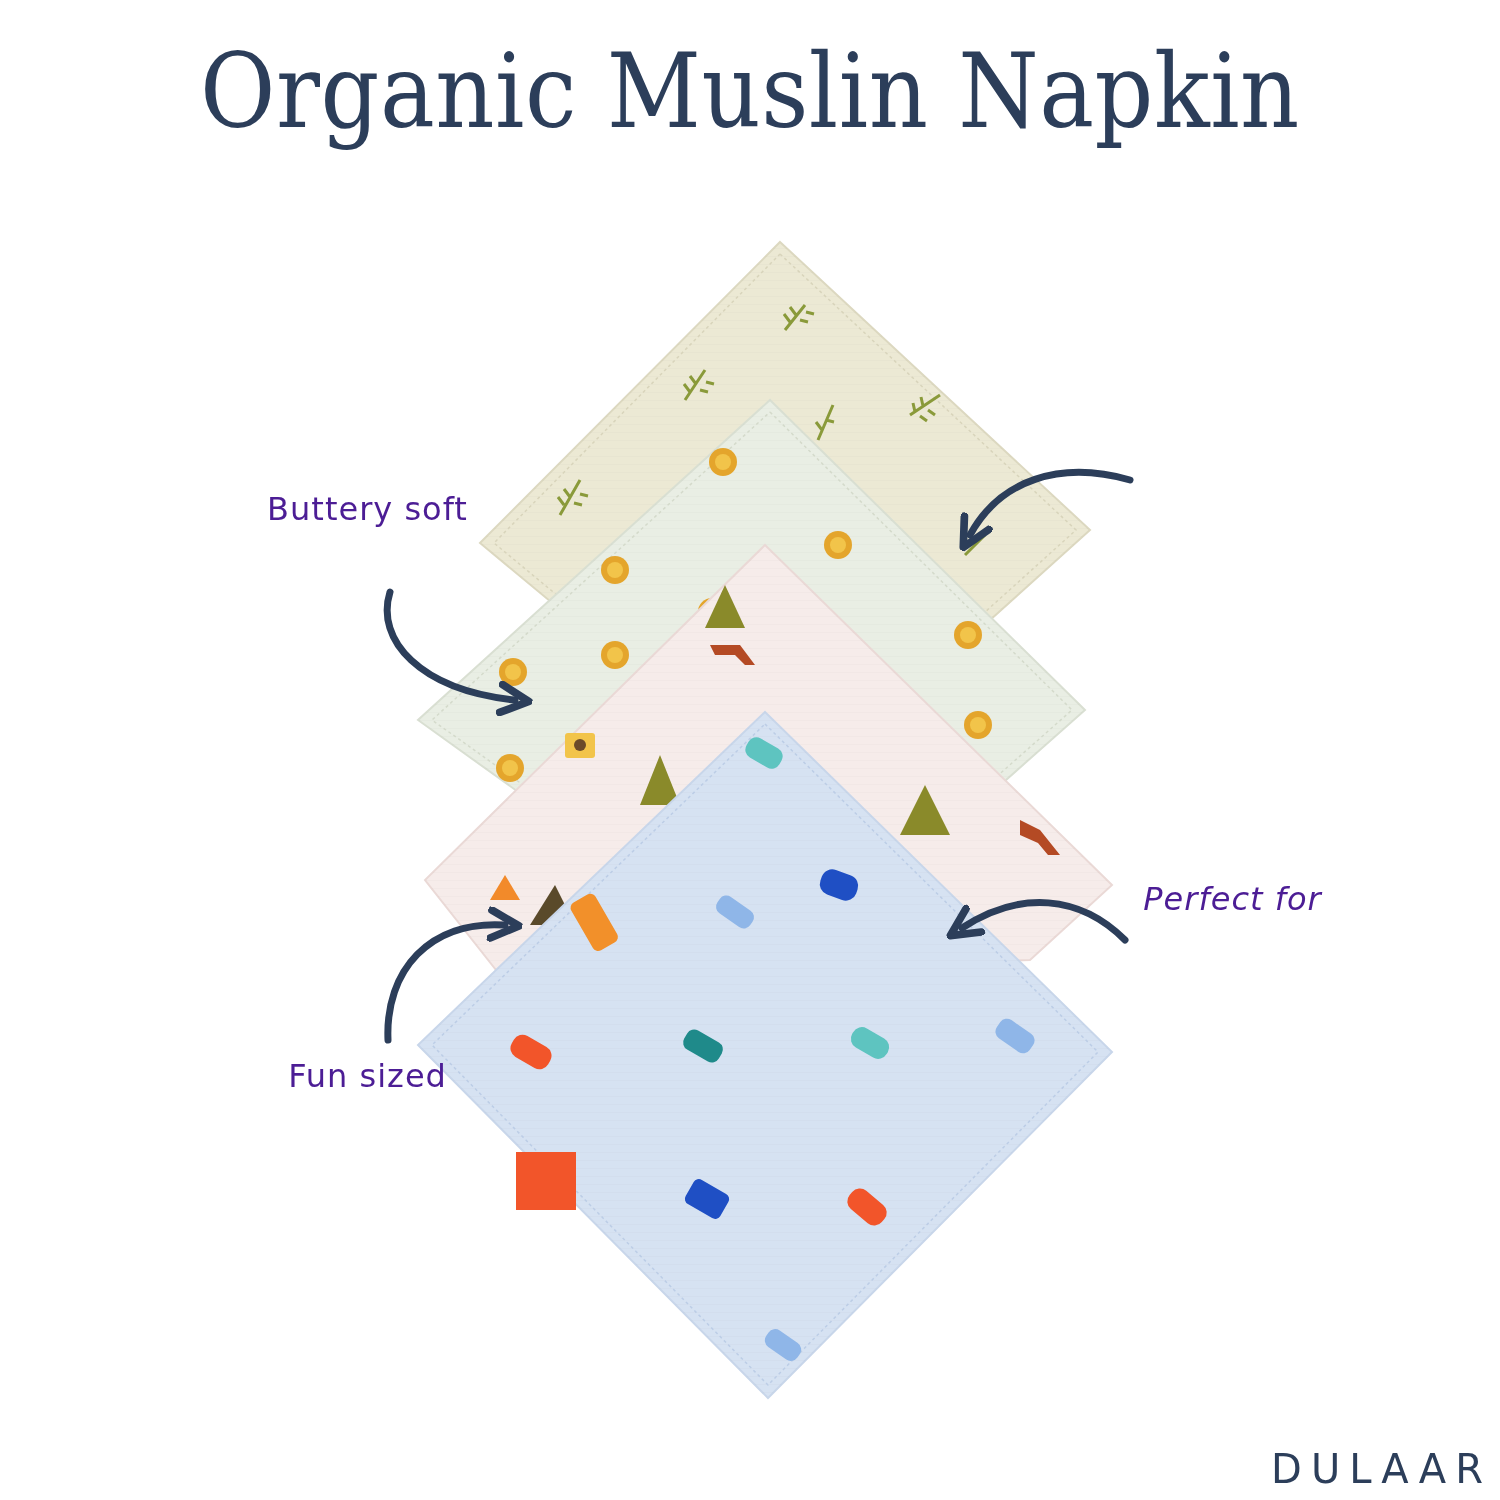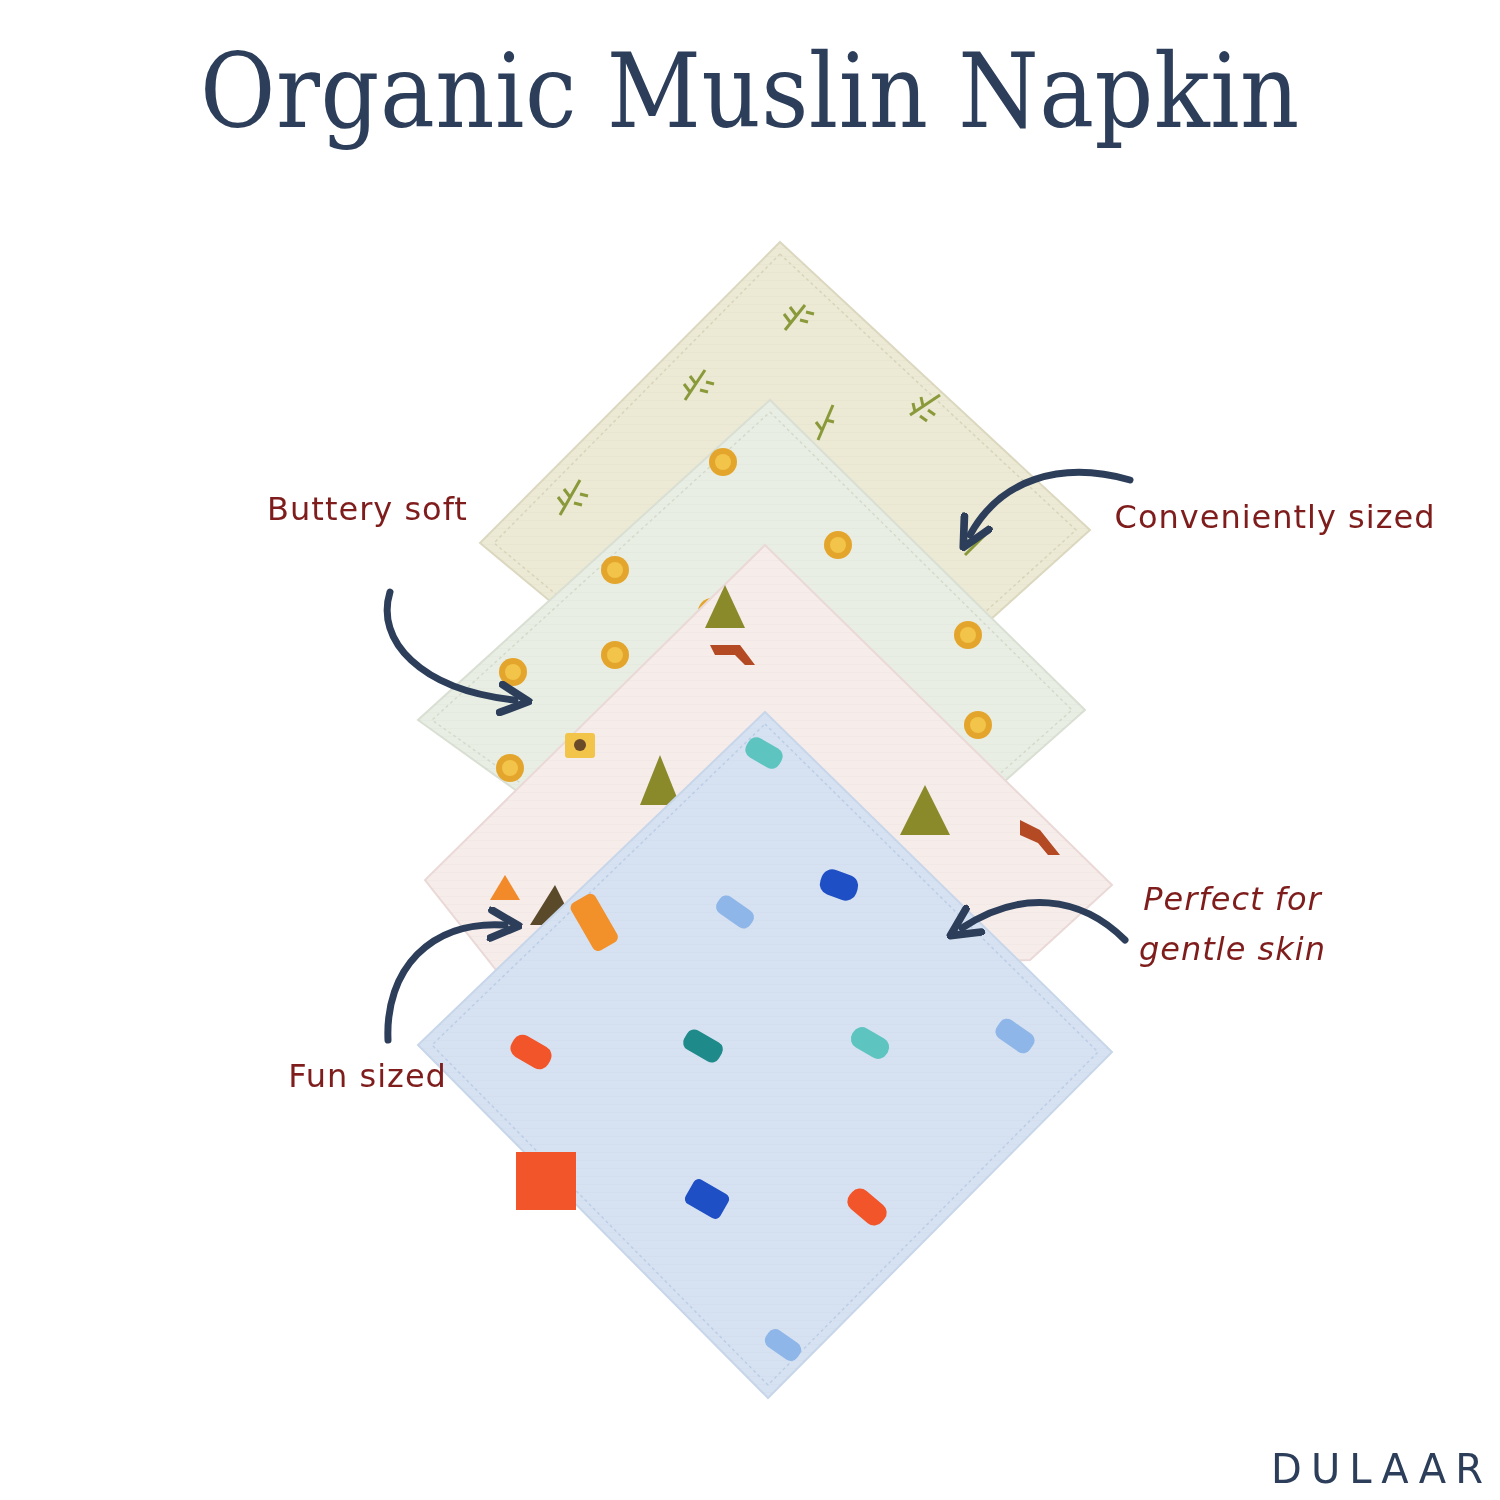--- a/index.html
+++ b/index.html
@@ -3,21 +3,21 @@
   <meta charset="utf-8">
   <style>
     html, body { margin: 0; padding: 0; background: #ffffff; }
     body { width: 1500px; height: 1500px; position: relative; overflow: hidden;
            font-family: "Liberation Sans", sans-serif; color: #2c3e5a; }
     .title { position: absolute; left: 0; top: 38px; width: 1500px; text-align: center;
              font-family: "DejaVu Serif", "Liberation Serif", serif; font-size: 92px;
              font-weight: normal; color: #2c3e5a; letter-spacing: 0.5px; transform: scaleY(1.12); }
     .scene { position: absolute; left: 0; top: 0; width: 1500px; height: 1500px; }
     .callout { position: absolute; font-family: "DejaVu Sans", sans-serif; font-size: 32px;
-               color: #7f1d1d; text-align: center; line-height: 50px; letter-spacing: 1px; }
+               color: #4c1d95; text-align: center; line-height: 50px; letter-spacing: 1px; }
     .brand { position: absolute; right: 8px; bottom: 8px; font-family: "DejaVu Sans", sans-serif;
              font-size: 40px; letter-spacing: 9px; color: #2c3e5a; margin-top: 36px; }
   </style>
 </head>
 <body>
 
 <div class="title">Organic Muslin Napkin</div>
 
 <svg class="scene" viewBox="0 0 1500 1500" xmlns="http://www.w3.org/2000/svg">
   <defs>
@@ -115,25 +115,23 @@
   <path d="M1130 480 C 1060 460, 1000 480, 970 535" fill="none" stroke="#2c3e5a" stroke-width="7" stroke-linecap="round" marker-end="url(#ah)"></path>
   <path d="M1125 940 C 1080 895, 1020 890, 962 928" fill="none" stroke="#2c3e5a" stroke-width="7" stroke-linecap="round" marker-end="url(#ah)"></path>
   <path d="M388 1040 C 385 970, 430 920, 505 925" fill="none" stroke="#2c3e5a" stroke-width="7" stroke-linecap="round" marker-end="url(#ah)"></path>
 </svg>
 
 <div class="callout" style="left:255px; top:484px; width:225px;">
   <div>Buttery soft</div>
 </div>
 
 <div class="callout" style="left:1110px; top:492px; width:330px;">
-  <div>Conveniently sized</div>
 </div>
 
 <div class="callout" style="left:1130px; top:874px; width:205px;font-style:italic;">
   <div>Perfect for</div>
-  <div>gentle skin</div>
 </div>
 
 <div class="callout" style="left:275px; top:1051px; width:185px;">
   <div>Fun sized</div>
 </div>
 
 <div class="brand">DULAAR</div>
 
 </body></html>

